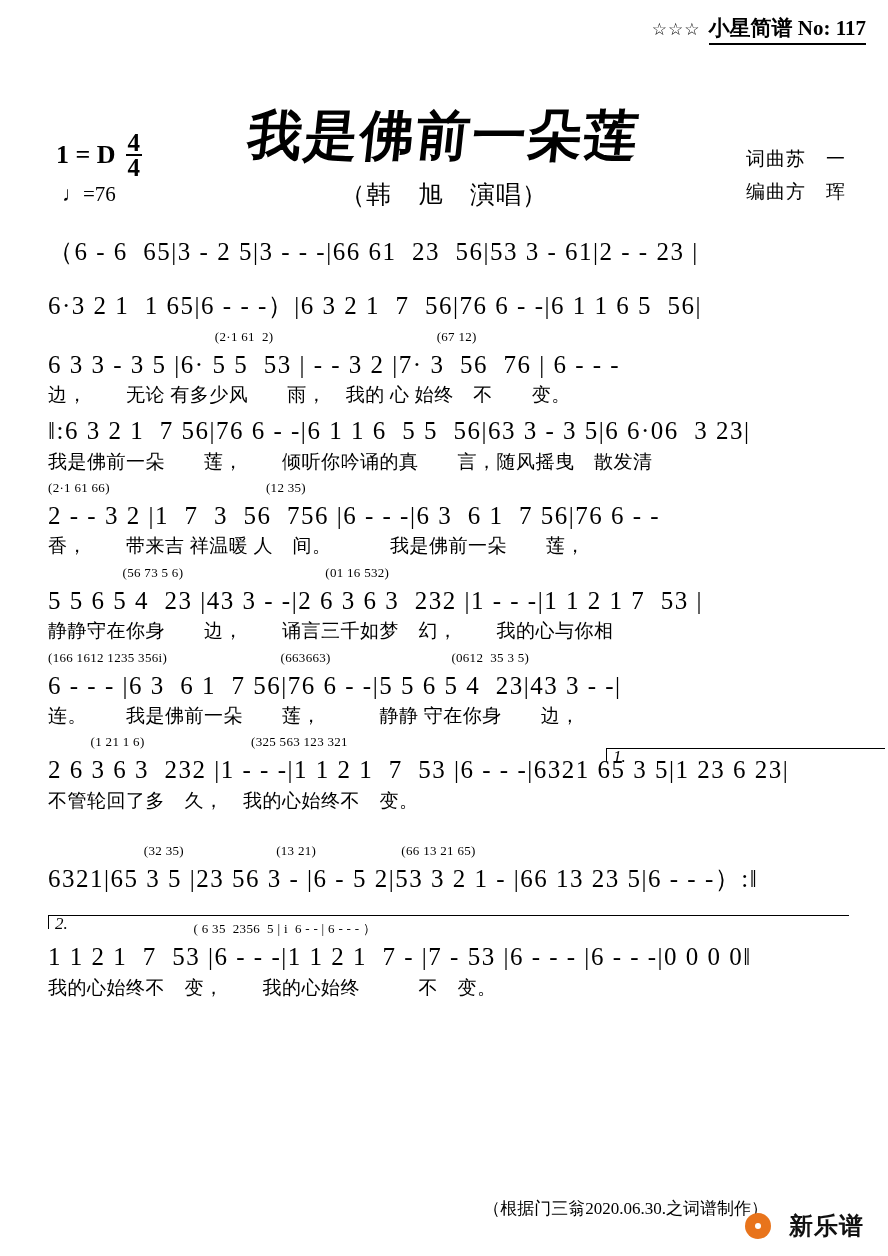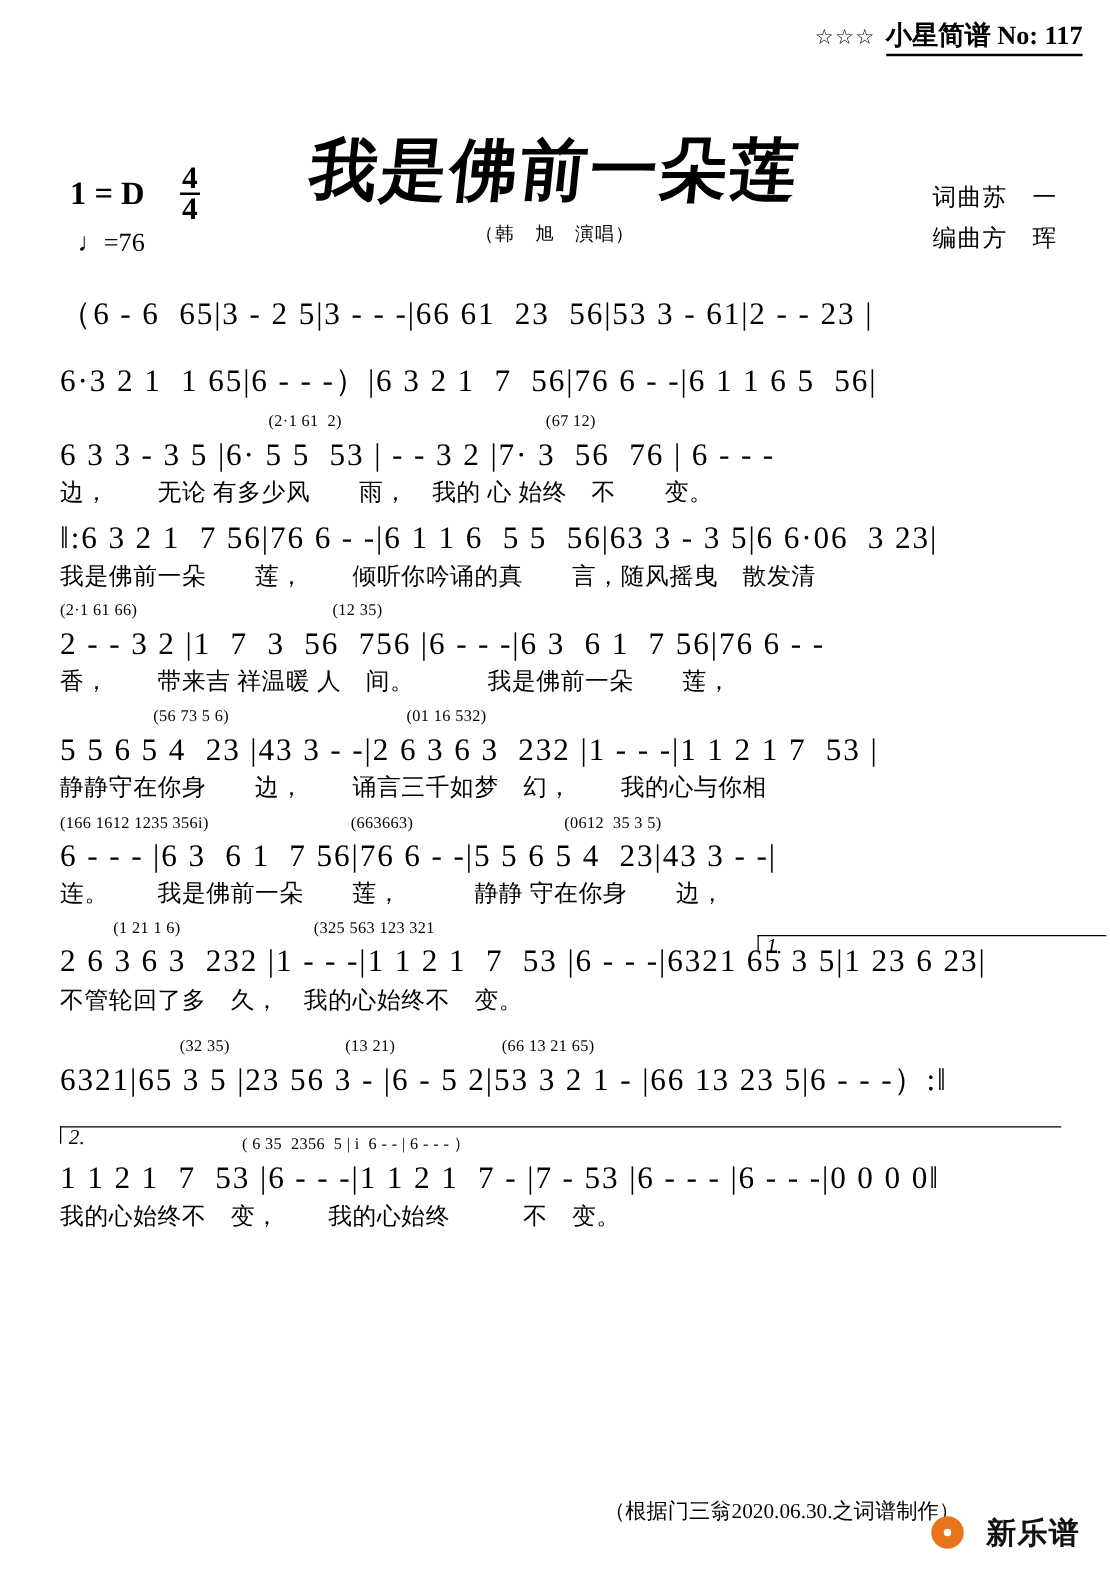--- a/index.html
+++ b/index.html
@@ -51,35 +51,35 @@
     font-family: "DejaVu Serif", serif;
     letter-spacing: 2px;
     transform: skewX(-6deg);
   }
   #singer-line {
     position: absolute;
     top: 178px;
     left: 0;
     width: 888px;
     text-align: center;
-    font-size: 15px;
+    font-size: 25px;
     font-family: "Liberation Serif", serif;
     letter-spacing: 1px;
   }
 
   #key-sig {
     position: absolute;
     top: 131px;
     left: 56px;
     font-size: 26px;
     font-weight: bold;
     font-family: "Liberation Serif", serif;
     display: flex;
     align-items: center;
-    gap: 24px;
+    gap: 6px;
   }
   .frac {
     display: inline-flex;
     flex-direction: column;
     align-items: center;
     line-height: 0.92;
     font-size: 25px;
     font-weight: bold;
     margin-left: 4px;
   }
@@ -267,21 +267,21 @@
 
   <div class="sys" style="position:relative;">
     <div class="orn taller">            (1 21 1 6)                              (325 563 123 321</div>
     <div class="ending" style="left:606px; width:278px; top:14px;">
       <span>1.</span>
     </div>
     <div class="notes">2 6 3 6 3  232 |1 - - -|1 1 2 1  7  53 |6 - - -|6321 65 3 5|1 23 6 23|</div>
     <div class="lyric">不管轮回了多　久，　我的心始终不　变。</div>
   </div>
 
-  <div class="sys" style="margin-top:14px;">
+  <div class="sys" style="margin-top:28px;">
     <div class="orn taller">                           (32 35)                          (13 21)                        (66 13 21 65)</div>
     <div class="notes">6321|65 3 5 |23 56 3 - |6 - 5 2|53 3 2 1 - |66 13 23 5|6 - - -）:‖</div>
     <div class="lyric"></div>
   </div>
 
   <div class="sys" style="margin-top:26px; position:relative;">
     <div class="ending" style="left:48px; width:800px; top:-6px;">
       <span>2.</span>
     </div>
     <div class="orn taller" style="margin-top:22px;">                                         ( 6 35  2356  5 | i  6 - - | 6 - - - ）</div>

